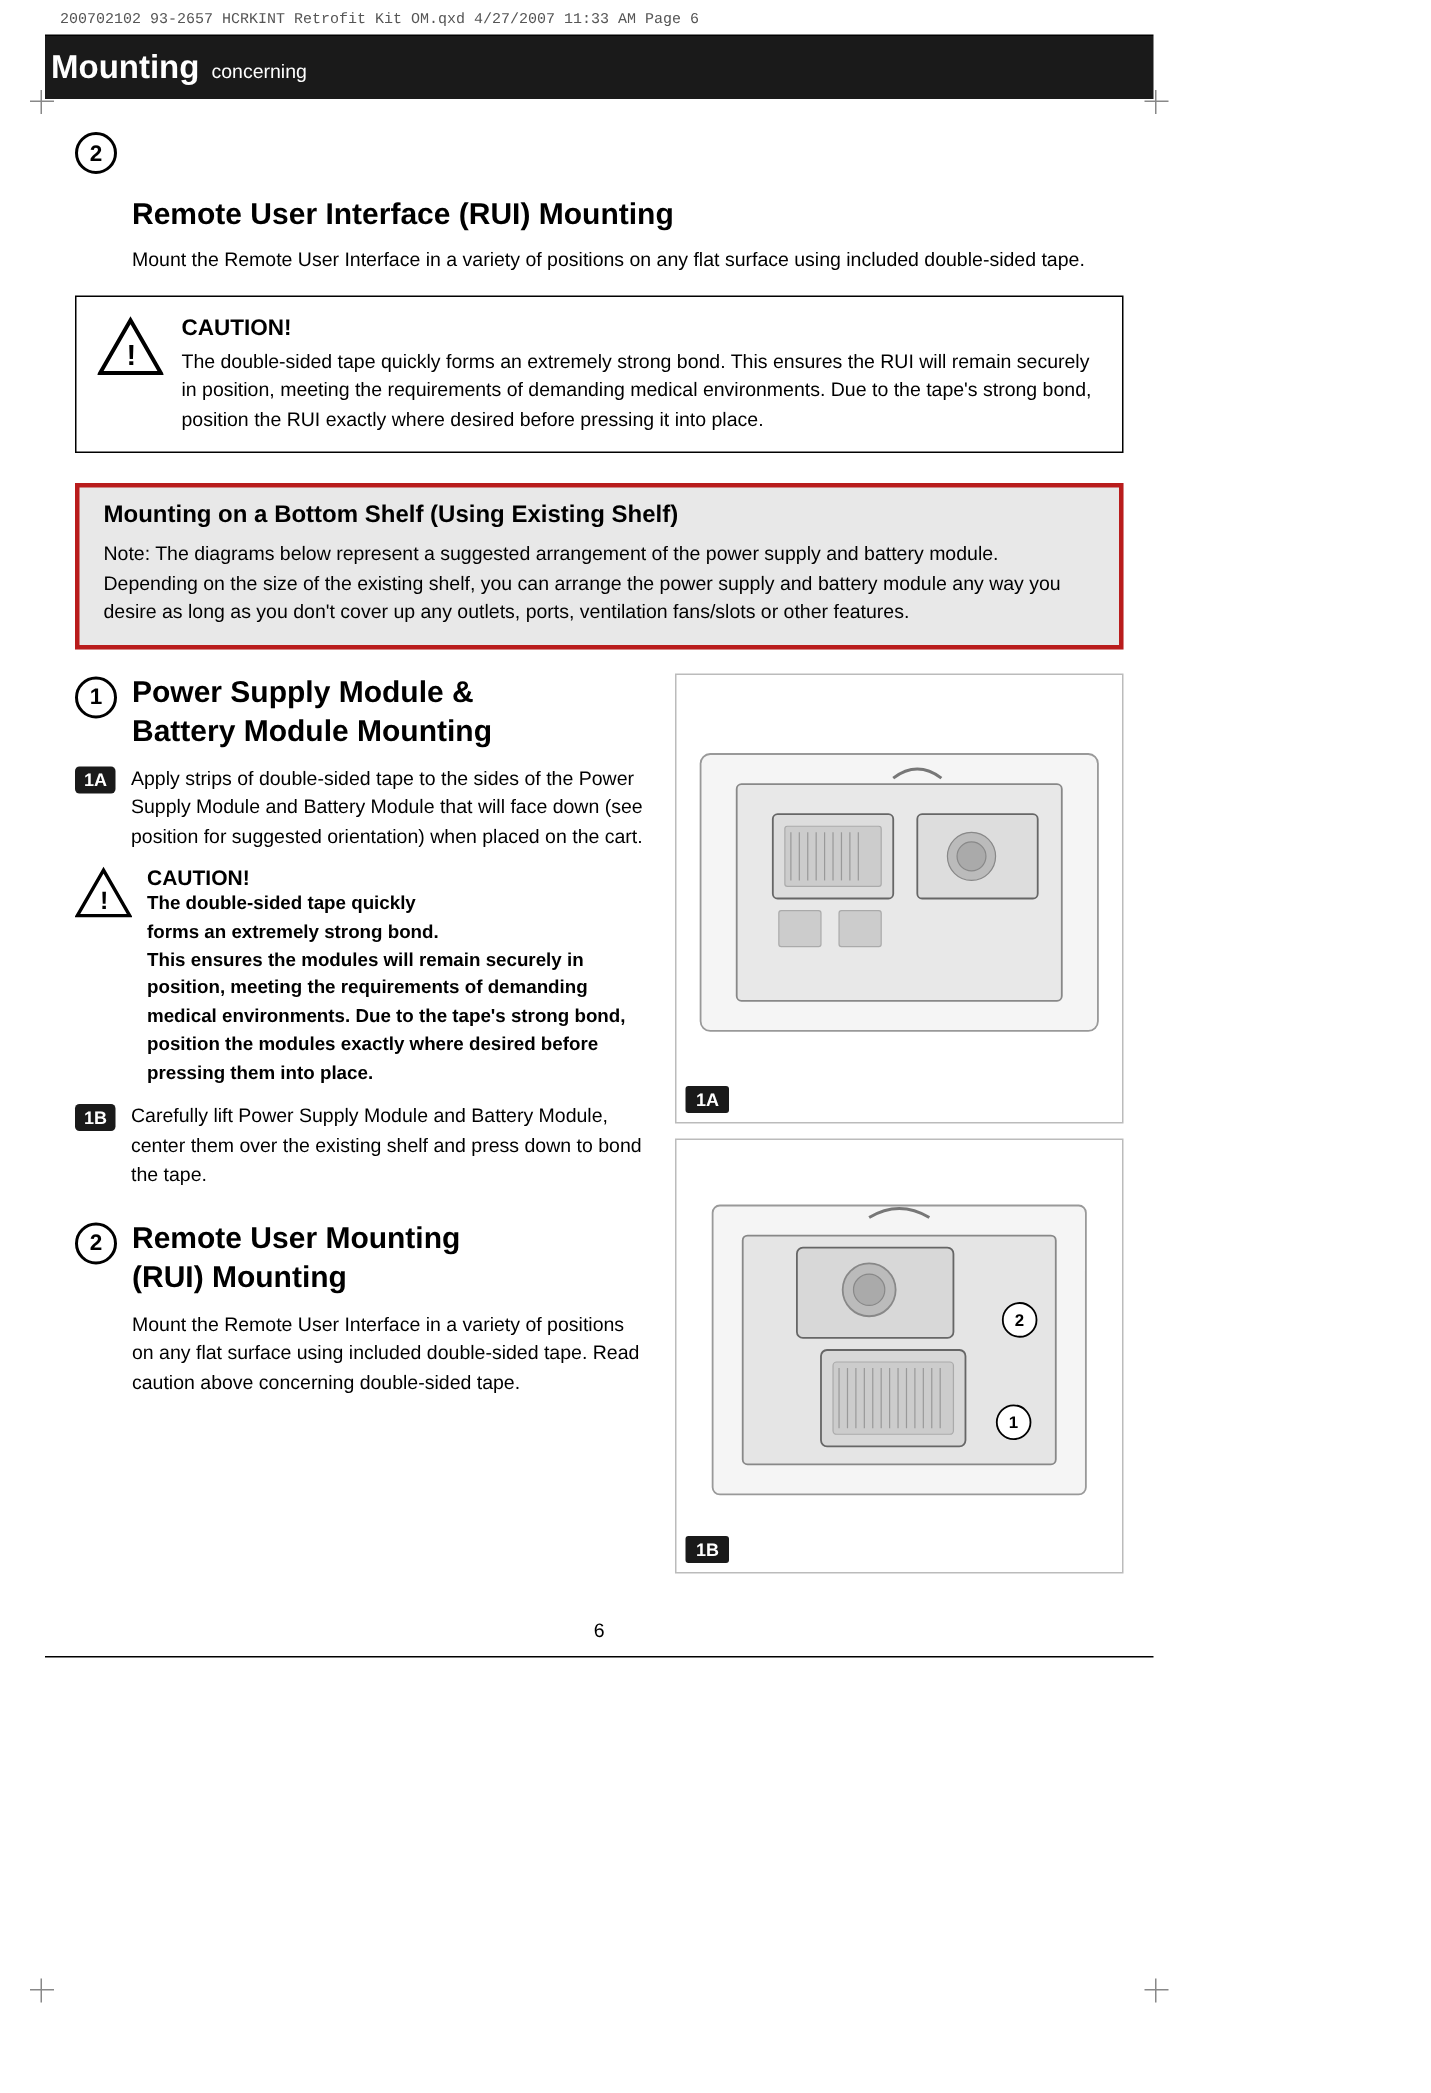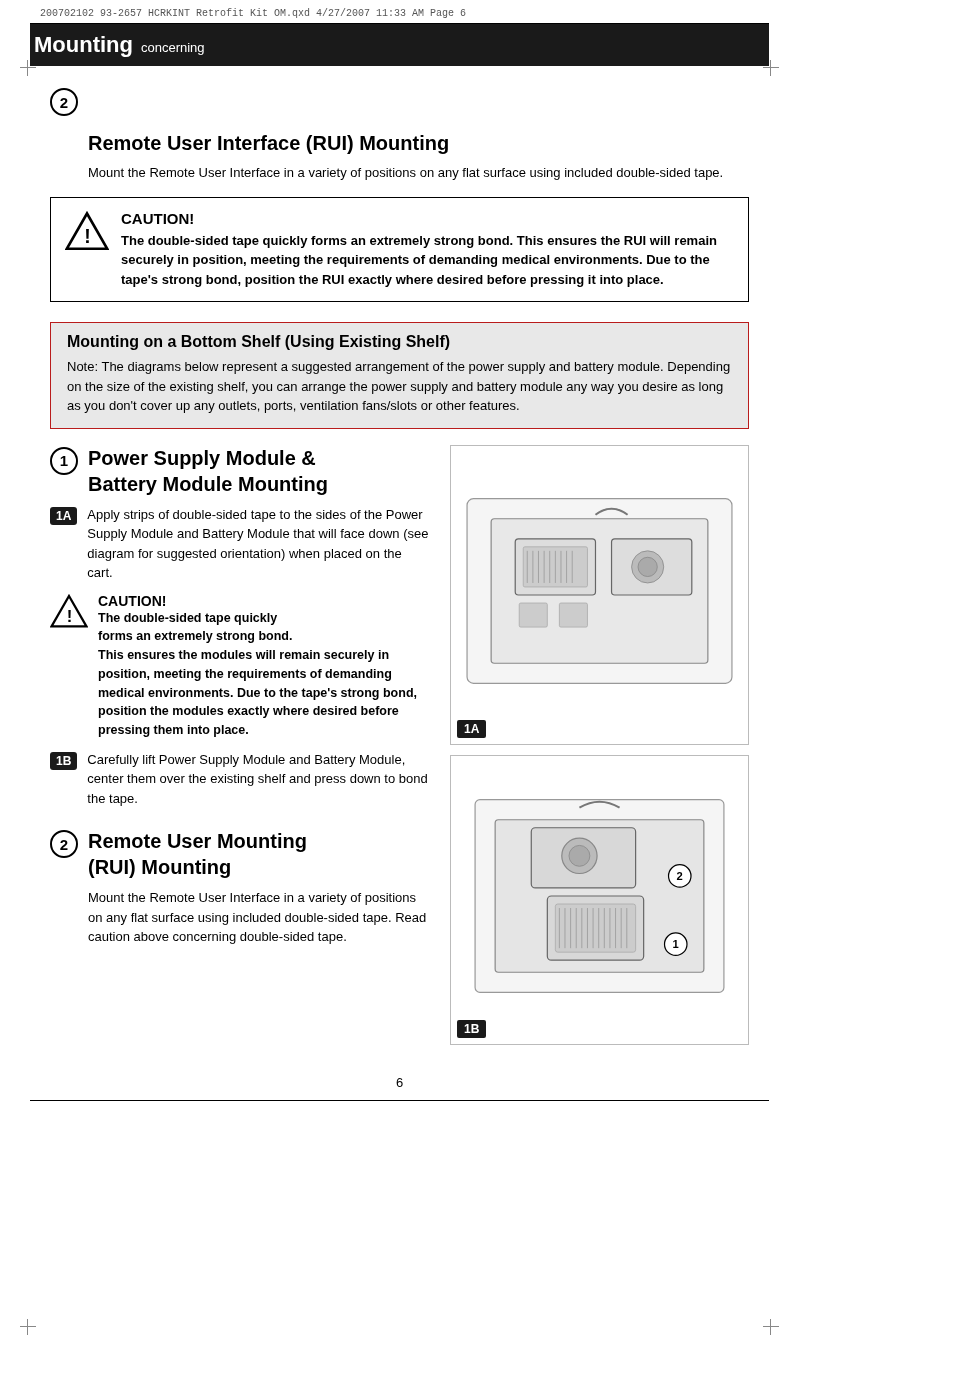--- a/index.html
+++ b/index.html
@@ -99,27 +99,27 @@
       height: 44px;
       flex-shrink: 0;
     }
     .caution-content .caution-title {
       font-weight: bold;
       font-size: 15px;
       margin-bottom: 4px;
     }
     .caution-content p {
       font-size: 13px;
-      font-weight: bold;
+      font-weight: normal;
       line-height: 1.5;
     }
     
     .gray-section {
       background: #e8e8e8;
-      border: 1px solid #b91c1c;
+      border: 3px solid #b91c1c;
       padding: 10px 16px 12px 16px;
       margin-bottom: 16px;
     }
     .gray-section h3 {
       font-size: 16px;
       font-weight: bold;
     }
     .note-text {
       font-size: 13px;
       font-weight: normal;
@@ -311,21 +311,21 @@
         <div class="sub-section-heading">
           <div class="section-num-circle">1</div>
           <h3>
             <span>Power Supply Module &amp;</span><br>
             <span>Battery Module Mounting</span>
           </h3>
         </div>
 
         <div class="step-item">
           <span class="step-badge">1A</span>
-          <p>Apply strips of double-sided tape to the sides of the Power Supply Module and Battery Module that will face down (see diagram for suggested orientation) when placed on the cart.</p>
+          <p>Apply strips of double-sided tape to the sides of the Power Supply Module and Battery Module that will face down (see position for suggested orientation) when placed on the cart.</p>
         </div>
 
         <div class="caution-small caution-inline">
           <svg class="caution-small-icon" viewBox="0 0 50 50" xmlns="http://www.w3.org/2000/svg">
             <polygon points="25,4 48,44 2,44" fill="none" stroke="#000" stroke-width="3"></polygon>
             <text x="22" y="38" font-size="22" font-weight="bold" fill="#000">!</text>
           </svg>
           <div class="caution-small-content">
             <div class="caution-title">CAUTION!</div>
             <p>The double-sided tape quickly</p>

